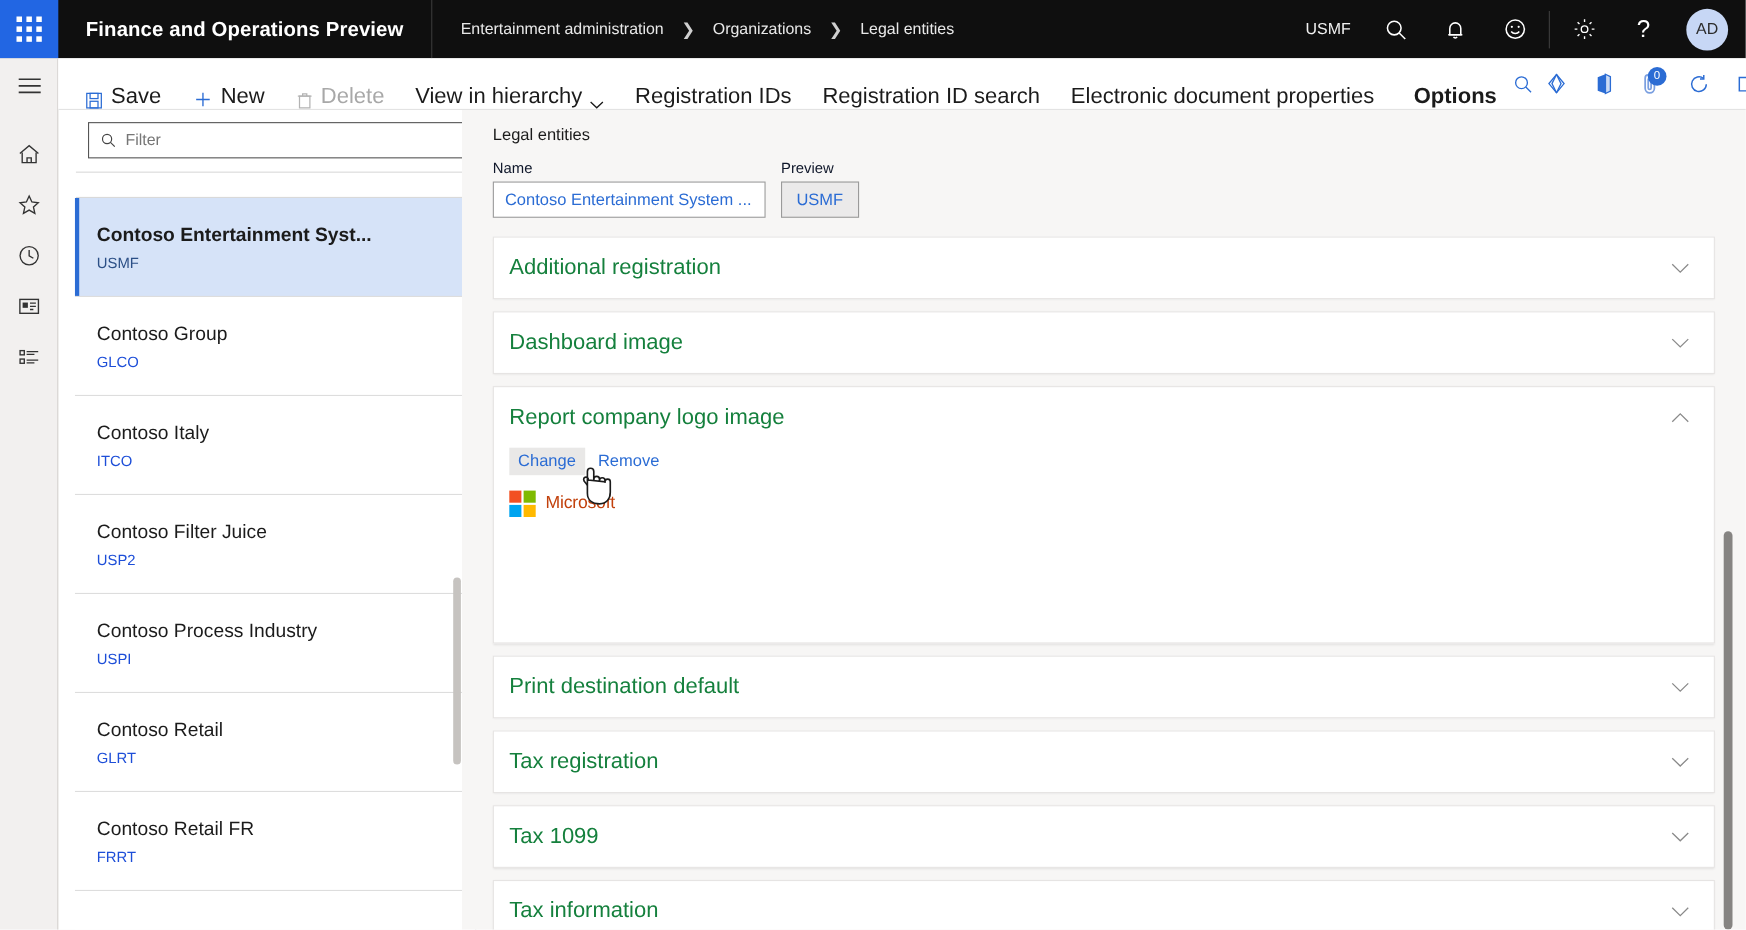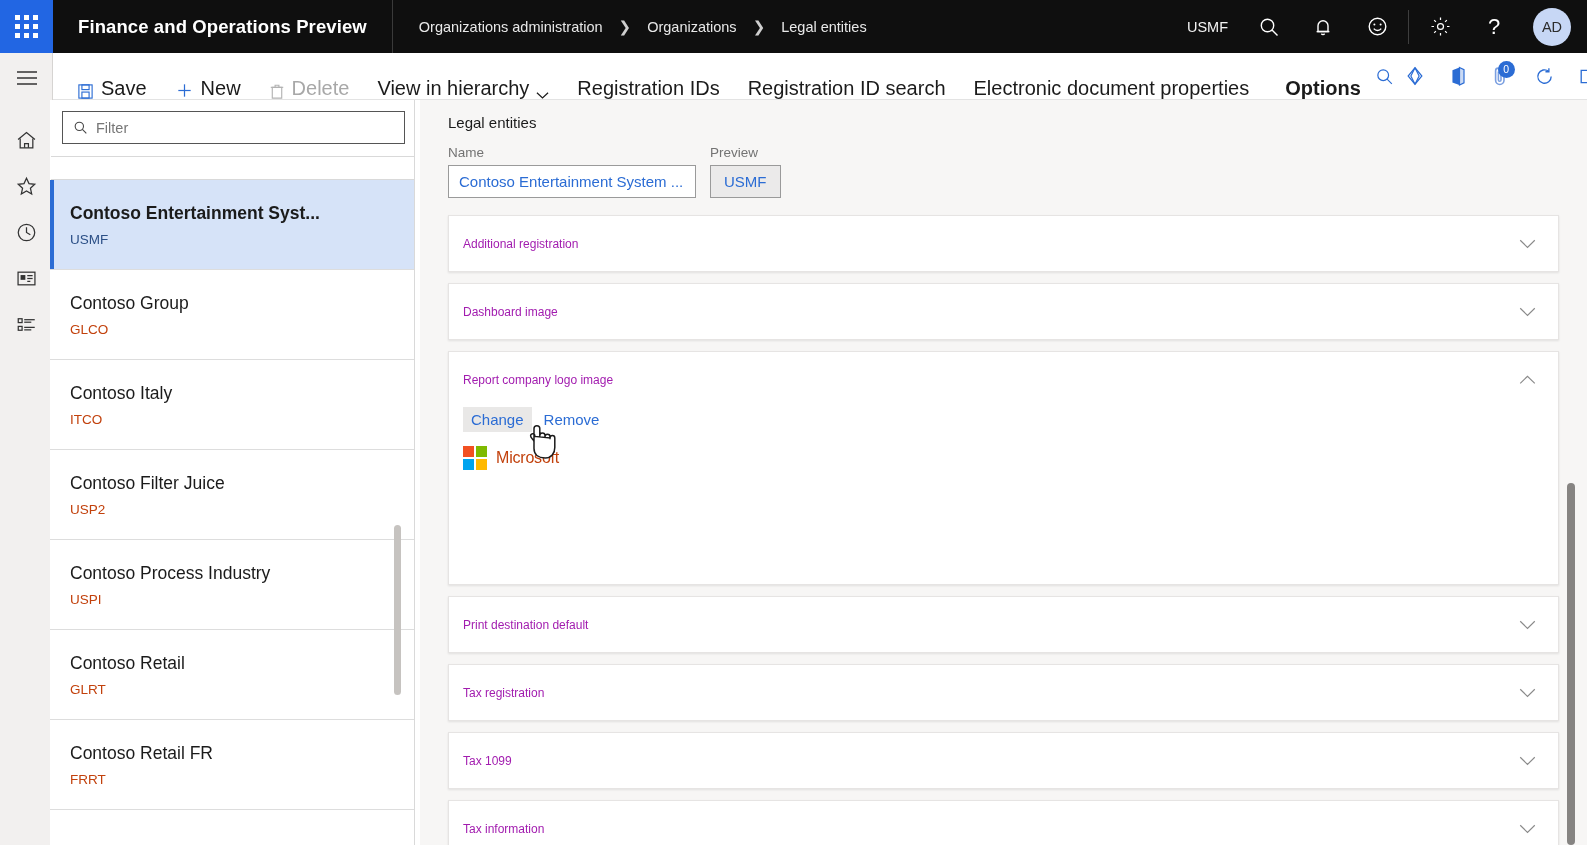--- a/index.html
+++ b/index.html
@@ -88,21 +88,21 @@
     background: #f2f0ef; border-right: 1px solid #d6d4d2;
   }
   .rail-item {
     width: 53px; height: 46px; display: flex; align-items: center;
     justify-content: center; cursor: pointer;
   }
   .rail-item.hamburger { margin-top: 2px; }
 
   
   .listpane {
-    position: absolute; top: 100px; left: 50px; width: 365px; height: 745px;
+    position: absolute; top: 100px; left: 68px; width: 365px; height: 745px;
     background: #ffffff; border-right: 1px solid #d9d9d9; overflow: hidden;
   }
   .filter-zone { height: 56px; padding: 11px 10px 0 12px; position: relative; }
   .filter-box {
     width: 343px; height: 33px; border: 1px solid #555555; background: #ffffff;
     display: flex; align-items: center; padding-left: 10px; gap: 8px;
   }
   .filter-box input {
     border: none; outline: none; font-size: 14.5px; color: #1b1b1b;
     font-family: "Liberation Sans", sans-serif; width: 290px; background: transparent;
@@ -117,58 +117,58 @@
     height: 90px; border-bottom: 1px solid #dddddd; padding: 22px 0 0 20px;
     background: #ffffff; cursor: pointer; position: relative;
   }
   .row.selected { background: #d6e3f8; }
   .row.selected::before {
     content: ""; position: absolute; left: 0; top: 0; width: 4px; height: 100%;
     background: #2b6cd4;
   }
   .row-title { font-size: 17.5px; color: #1b1b1b; line-height: 23px; white-space: nowrap; }
   .row.selected .row-title { font-weight: bold; }
-  .row-sub { font-size: 13.5px; color: #c2410c; margin-top: 7px; }
+  .row-sub { font-size: 13.5px; color: #1d4ed8; margin-top: 7px; }
   .row.selected .row-sub { color: #2b4f86; }
   .list-scroll {
     position: absolute; left: 344px; top: 425px; width: 7px; height: 170px;
     background: #c6c3c0; border-radius: 4px;
   }
 
   
   .main {
     position: absolute; top: 100px; left: 420px; width: 1167px; height: 745px;
     background: #f7f6f5; overflow: hidden;
   }
   .page-title {
     font-size: 15px; color: #1b1b1b; padding: 14px 0 0 28px;
   }
   .fieldrow { display: flex; gap: 14px; padding: 14px 0 0 28px; align-items: flex-start; }
-  .fld-label { font-size: 13.5px; color: #737373; margin-bottom: 5px; }
+  .fld-label { font-size: 13.5px; color: #0f172a; margin-bottom: 5px; }
   .fld-input {
     width: 248px; height: 33px; background: #ffffff; border: 1px solid #9a9a9a;
     font-size: 15px; color: #2b6cd4; display: flex; align-items: center;
     padding-left: 10px; cursor: text; white-space: nowrap; overflow: hidden;
   }
   .fld-company {
     height: 33px; background: #ebeaea; border: 1px solid #9a9a9a;
     font-size: 15px; color: #2b6cd4; display: flex; align-items: center;
     padding: 0 13px; cursor: text;
   }
 
   .sections { padding: 17px 28px 0 28px; }
   .section {
     background: #ffffff; border: 1px solid #e6e4e3;
     box-shadow: 0 1px 2px rgba(0,0,0,.09); margin-bottom: 11px;
   }
   .sec-head {
     height: 55px; display: flex; align-items: center; justify-content: space-between;
     padding: 0 22px 0 14px; cursor: pointer;
   }
-  .sec-title { font-size: 12px; color: #a21caf; }
+  .sec-title { font-size: 20px; color: #15803d; }
   .chev { color: #8a8a8a; display: block; }
   .sec-body { padding: 0 28px 14px 14px; }
 
   .logo-actions { display: flex; align-items: center; gap: 4px; position: relative; }
   .lnk {
     font-size: 15px; color: #2b6cd4; cursor: pointer; padding: 4px 8px;
   }
   .lnk.hover { background: #e9e8e7; }
   .ms-logo { display: flex; align-items: center; gap: 9px; margin-top: 14px; }
   .ms-squares {
@@ -199,21 +199,21 @@
         <i></i>
         <i></i>
         <i></i>
         <i></i>
         <i></i>
     </div>
   </div>
   <div class="app-title">Finance and Operations Preview</div>
   <div class="topbar-sep"></div>
   <div class="breadcrumb">
-    <span class="bc-item">Organizations administration</span>
+    <span class="bc-item">Entertainment administration</span>
     <span class="bc-chev">❯</span>
     <span class="bc-item">Organizations</span>
     <span class="bc-chev">❯</span>
     <span class="bc-item last">Legal entities</span>
   </div>
   <div class="topbar-right">
     <span class="company-tag">USMF</span>
     <div class="tb-icon">
       <svg width="22" height="22" viewBox="0 0 22 22" fill="none" stroke="#ffffff" stroke-width="1.4">
         <circle cx="9.5" cy="9.5" r="6.2"></circle>

